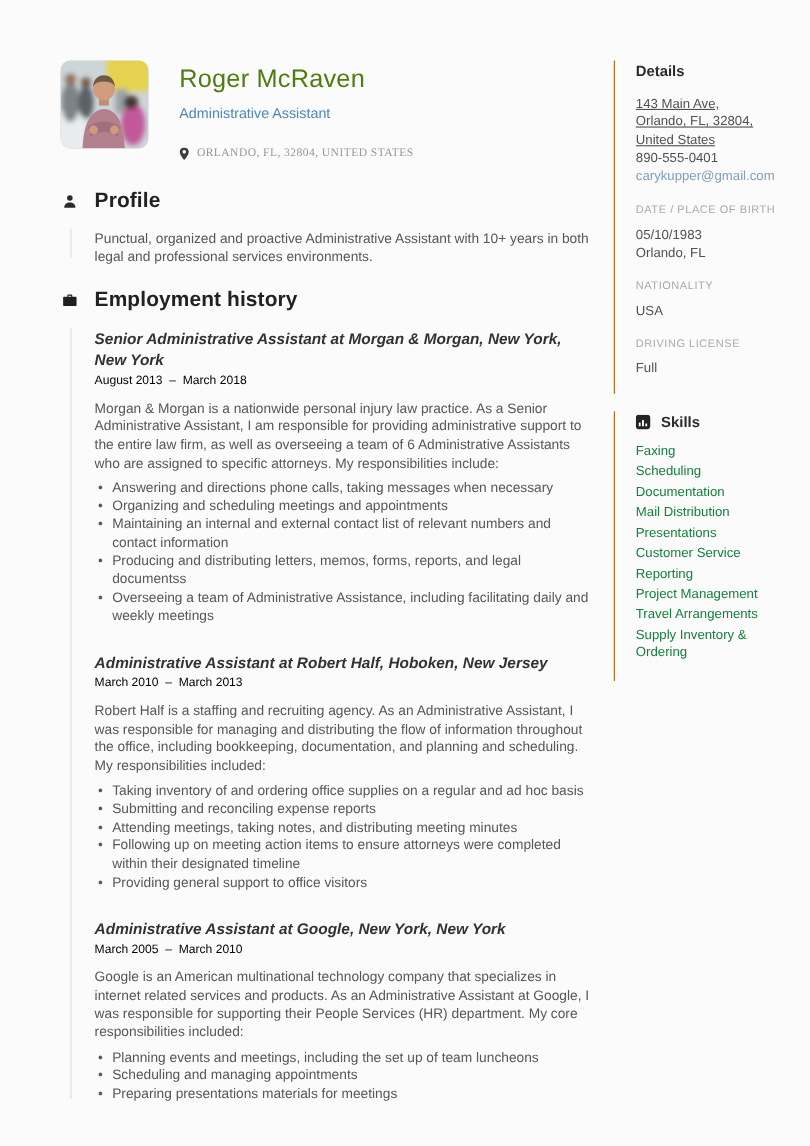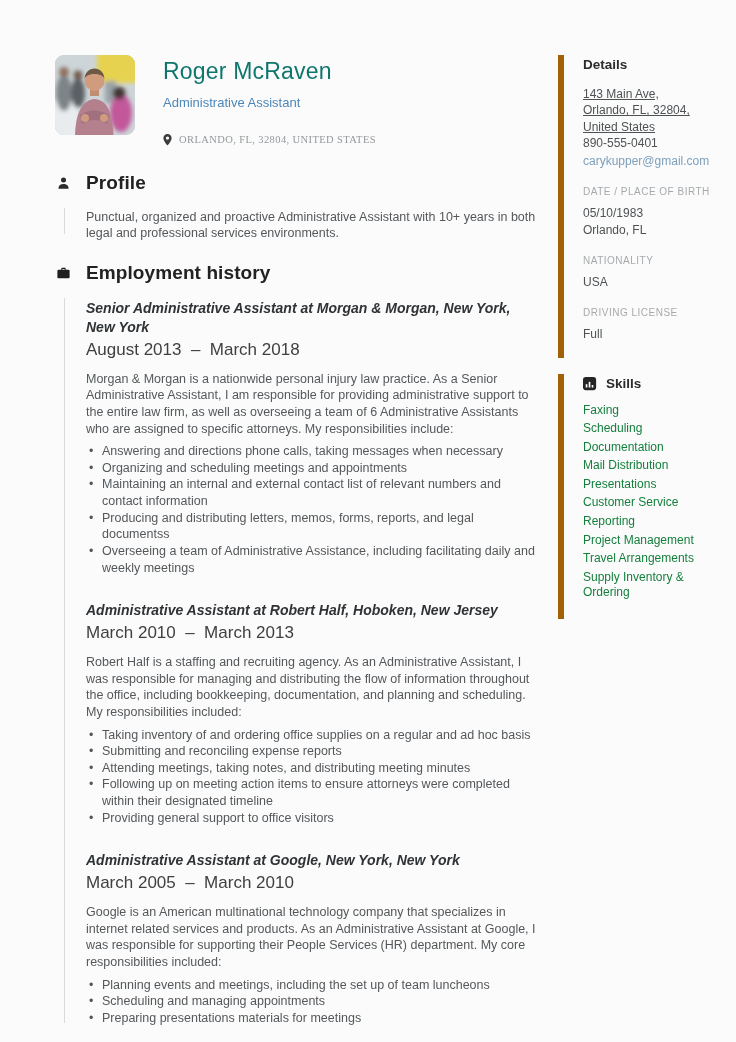--- a/index.html
+++ b/index.html
@@ -15,21 +15,21 @@
   
   .main { width: 486px; }
 
   .header { display: flex; margin-bottom: 26px; }
   .photo {
     width: 80px; height: 80px; border-radius: 9px; overflow: hidden;
     flex: 0 0 80px; background: #cdd5d9;
   }
   .photo svg { display: block; width: 80px; height: 80px; }
   .header-text { margin-left: 28px; padding-top: 3px; }
-  .name { font-size: 23px; font-weight: 400; color: #0f766e; letter-spacing: .2px; }
+  .name { font-size: 23px; font-weight: 400; color: #4d7c0f; letter-spacing: .2px; }
   .job-title-link { font-size: 13px; color: #4d87b8; margin-top: 10px; }
   .location-row { display: flex; align-items: flex-start; margin-top: 24px; font-family: Liberation Serif, serif; }
   .location-row svg { width: 9px; height: 12px; margin-right: 7px; flex: 0 0 auto; }
   .location-text { font-size: 10.5px; color: #94989b; letter-spacing: .4px; }
 
   .section { position: relative; padding-left: 31px; margin-bottom: 20px; }
   .section-icon { position: absolute; left: 1px; top: 4px; width: 15px; height: 15px; }
   .section-icon svg { width: 15px; height: 15px; display: block; }
   .section-line {
     position: absolute; left: 9px; top: 36px; bottom: 4px;
@@ -37,29 +37,29 @@
   }
   .section-heading {
     font-size: 19px; font-weight: 600; color: #222; letter-spacing: .1px;
     margin-bottom: 14px; line-height: 1.2;
   }
   .body-text { font-size: 12.5px; line-height: 1.33; color: #54585b; }
 
   .job { margin-bottom: 25px; }
   .job:last-child { margin-bottom: 0; }
   .job-title { font-size: 14px; font-weight: 600; color: #303336; line-height: 1.35; margin-bottom: 3px; font-style: italic; }
-  .job-dates { font-size: 17px; color: #404040; white-space: pre-wrap; margin-bottom: 11px; }
+  .job-dates { font-size: 11px; color: #000000; white-space: pre-wrap; margin-bottom: 11px; }
   .job-desc { margin-bottom: 6px; }
   .bullets { list-style: none; margin-top: 2px; }
   .bullets li { position: relative; padding-left: 16px; font-size: 12.5px; line-height: 1.33; color: #54585b; }
   .bullets li::before { content: "•"; position: absolute; left: 3px; color: #54585b; }
 
   
   .sidebar { width: 155px; margin-left: 17px; }
-  .side-section { border-left: 6px solid #a16207; padding: 2px 0 15px 19px; margin-bottom: 16px; }
+  .side-section { border-left: 1px solid #a16207; padding: 2px 0 15px 19px; margin-bottom: 16px; }
   .side-heading { font-size: 13.5px; font-weight: 700; color: #2b2b2b; margin-bottom: 14px; }
   .side-heading-row { display: flex; align-items: flex-end; margin-bottom: 12px; }
   .side-heading-row svg { width: 14px; height: 14px; margin-right: 9px; }
   .side-heading-row .side-heading { margin-bottom: 0; }
   .side-text { font-size: 12px; line-height: 1.36; color: #4e5254; }
   .address { max-width: 123px; text-decoration: underline; }
   .email-link { font-size: 12px; color: #7da0bd; text-decoration: none; display: inline-block; margin-top: 1px; cursor: pointer; }
   .side-label { font-size: 10px; color: #a6aaad; letter-spacing: .5px; margin: 17px 0 8px; }
   .skills-list { list-style: none; }
   .skills-list li { font-size: 12px; line-height: 1.3; color: #15803d; margin-bottom: 3px; max-width: 123px; }

